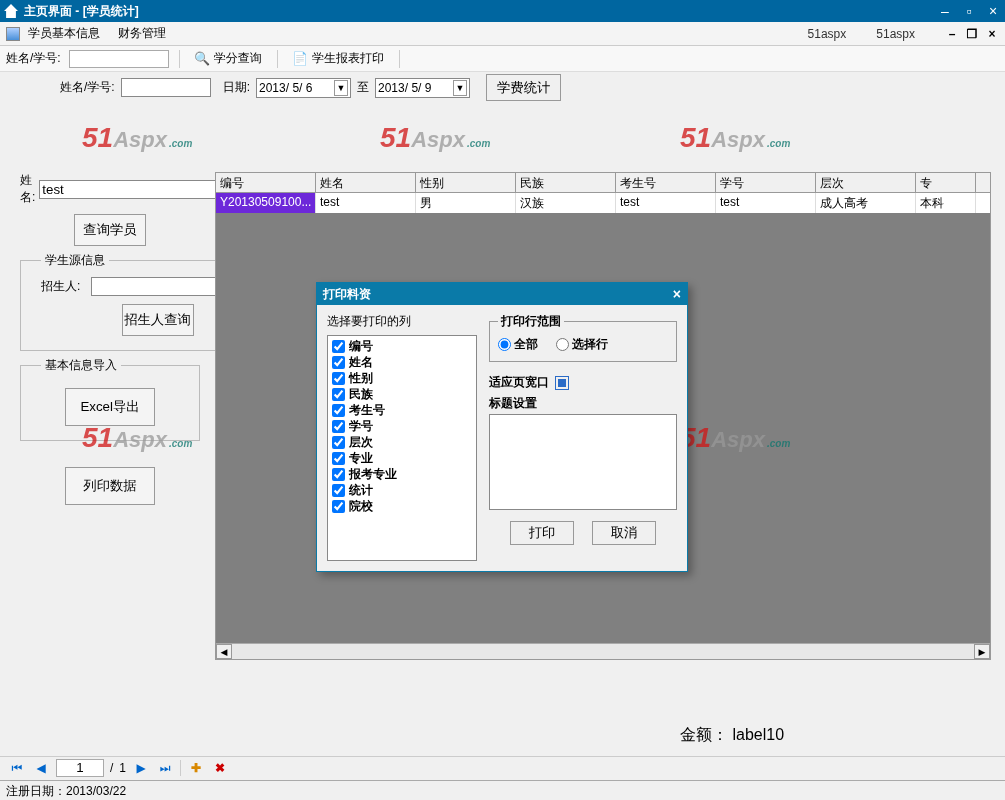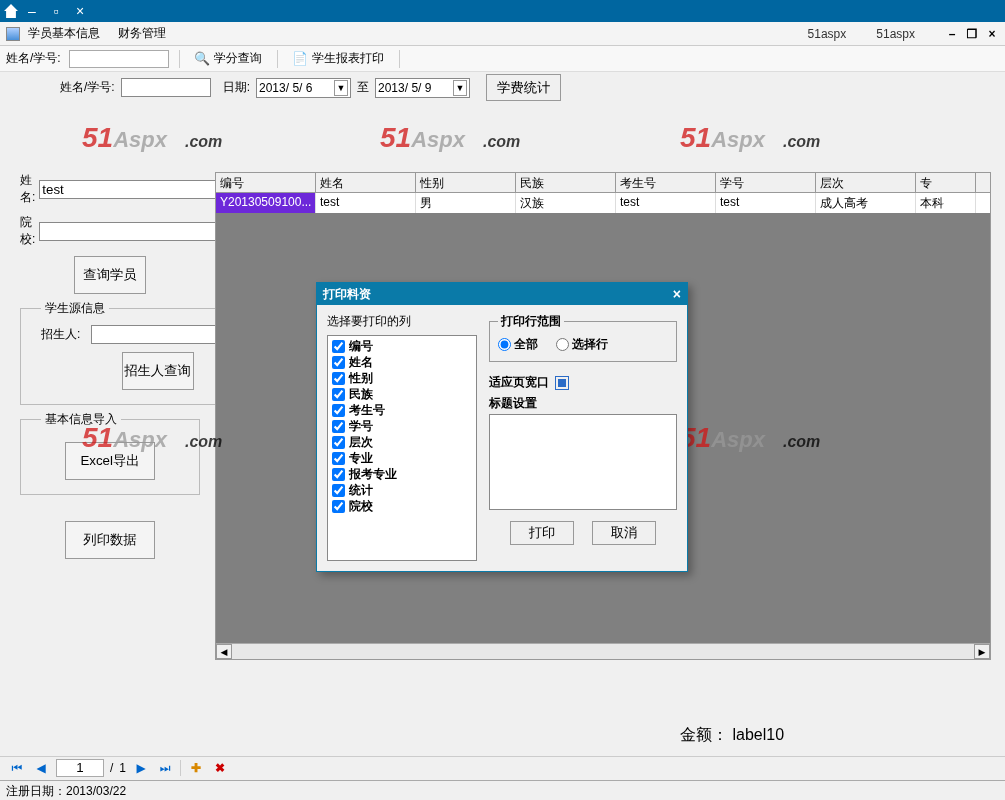--- a/index.html
+++ b/index.html
@@ -36,21 +36,21 @@
 .innerbar .datebox { width: 95px; height: 20px; border: 1px solid #888; background: #fff; display: flex; align-items: center; padding: 0 2px; }
 .innerbar .datebox .arrow { margin-left: auto; border: 1px solid #999; width: 14px; height: 16px; text-align: center; font-size: 9px; line-height: 14px; }
 .innerbar button { height: 27px; padding: 0 10px; border: 1px solid #999; background: #f0f0f0; cursor: pointer; margin-left: 10px; }
 
 
 .mainarea { position: absolute; top: 76px; left: 0; right: 0; bottom: 60px; }
 .leftpanel { position: absolute; left: 20px; top: 74px; width: 180px; }
 .leftpanel .row { display: flex; align-items: center; margin-bottom: 8px; gap: 4px; }
 .leftpanel .row label { width: 36px; text-align: left; }
 .leftpanel .row input { flex: 1; height: 19px; border: 1px solid #888; padding: 0 2px; background: #fff; }
-.leftpanel button { width: 72px; height: 38px; border: 1px solid #999; background: #f4f4f4; display: block; margin: 6px auto; cursor: pointer; }
+.leftpanel button { width: 72px; height: 32px; border: 1px solid #999; background: #f4f4f4; display: block; margin: 6px auto; cursor: pointer; }
 
 fieldset.group { border: 1px solid #bbb; margin-top: 6px; padding: 8px 20px; }
 fieldset.group legend { padding: 0 4px; font-size: 12px; }
 .combo { flex: 1; height: 20px; border: 1px solid #888; background: #fff; display: flex; }
 .combo .carrow { margin-left: auto; width: 16px; border-left: 1px solid #aaa; text-align: center; font-size: 9px; line-height: 18px; }
 
 .btnblock { display: flex; justify-content: center; }
 .btnblock button { width: 90px; height: 38px; }
 
 
@@ -74,21 +74,21 @@
 .navbar .pagebox { width: 48px; height: 18px; border: 1px solid #aaa; text-align: center; background: #fff; }
 .navbar .vsep { width: 1px; height: 16px; background: #ccc; }
 .navbar .addbtn { color: #d88800; font-weight: bold; }
 .navbar .delbtn { color: #c00; font-weight: bold; }
 .statusbar { position: absolute; bottom: 0; left: 0; right: 0; height: 20px; border-top: 1px solid #aaa; background: #f0f0f0; padding: 2px 6px; }
 
 
 .wm { position: absolute; font-family: Arial; font-style: italic; font-weight: bold; pointer-events: none; opacity: 0.75; white-space: nowrap; }
 .wm .n { color: #d01616; font-size: 28px; }
 .wm .t { color: #999; font-size: 22px; }
-.wm .s { color: #000000; font-size: 16px; margin-left: 18px; }
+.wm .s { color: #0f766e; font-size: 10px; margin-left: 2px; }
 
 
 .dialog { position: absolute; left: 316px; top: 260px; width: 372px; height: 290px; border: 1px solid #0a7aa8; background: #f0f0f0; box-shadow: 4px 4px 8px rgba(0,0,0,0.3); }
 .dialog .dlgtitle { background: #0a7aa8; color: #fff; height: 22px; display: flex; align-items: center; padding: 0 6px; font-weight: bold; }
 .dialog .dlgtitle .dx { margin-left: auto; cursor: pointer; font-size: 14px; }
 .dialog .dlgbody { padding: 8px 10px; position: relative; height: calc(100% - 22px); }
 .dialog .dlglabel { margin-bottom: 4px; }
 .collist { position: absolute; left: 10px; top: 30px; width: 150px; bottom: 10px; border: 1px solid #888; background: #fff; overflow: auto; padding: 2px 4px; }
 .collist .ci { display: flex; align-items: center; gap: 4px; height: 16px; font-weight: bold; }
 .collist .ci input { margin: 0; }
@@ -103,20 +103,21 @@
 .dlgright .titlelbl { font-weight: bold; margin-bottom: 2px; }
 .dlgright textarea { width: 100%; height: 96px; border: 1px solid #888; resize: none; font-family: inherit; font-size: 12px; }
 .dlgright .dbtns { display: flex; gap: 18px; justify-content: center; margin-top: 8px; }
 .dlgright .dbtns button { width: 64px; height: 24px; border: 1px solid #999; background: #f0f0f0; cursor: pointer; }
 </style>
 </head>
 <body>
 
 <div class="titlebar">
   <span class="home-icon"></span>
+  <span class="title">主页界面 - [学员统计]</span>
   <div class="winbtns">
     <span>–</span>
     <span>▫</span>
     <span>×</span>
   </div>
 </div>
 
 <div class="app">
 
   <div class="menubar">
@@ -165,24 +166,20 @@
     <button>学费统计</button>
   </div>
 
   <div class="mainarea">
 
     <div class="leftpanel">
       <div class="row">
         <label>姓名:</label>
         <input type="text" value="test" style="">
       </div>
-      <div class="row">
-        <label>院校:</label>
-        <input type="text" style="">
-      </div>
       <button>查询学员</button>
 
       <fieldset class="group">
         <legend>学生源信息</legend>
         <div class="row">
           <label style="width:46px;">招生人:</label>
           <input type="text" style="flex: 0 0 70px;">
         </div>
         <button>招生人查询</button>
       </fieldset>

